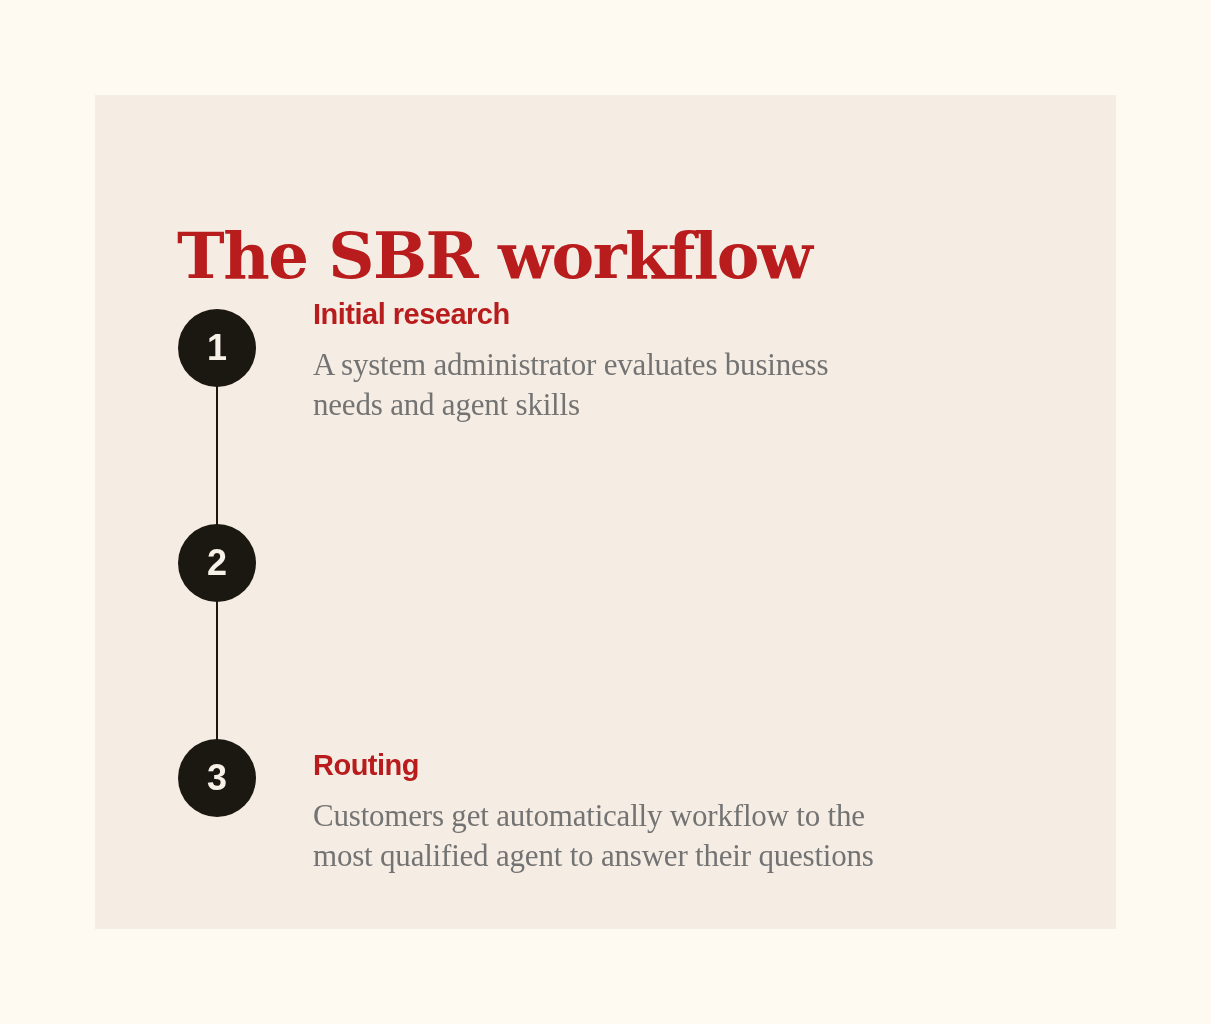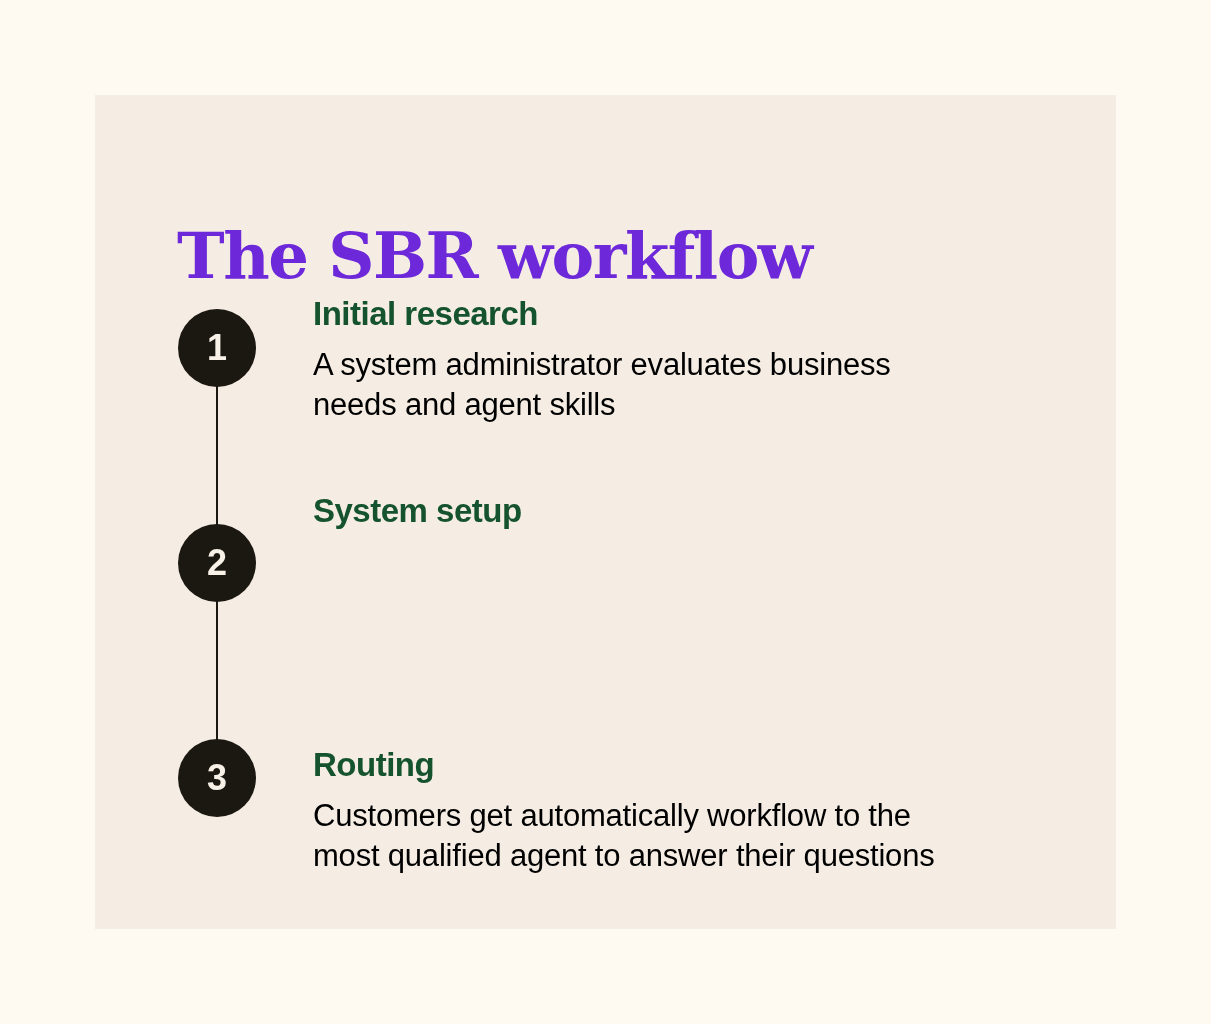--- a/index.html
+++ b/index.html
@@ -24,21 +24,21 @@
   }
   .title {
     position: absolute;
     left: 82px;
     top: 86px;
     font-family: "DejaVu Serif", serif;
     font-weight: bold;
     font-size: 64px;
     line-height: 1;
     letter-spacing: -1.5px;
-    color: #6d28d9;
+    color: #b91c1c;
     white-space: nowrap;
     text-align: center;
   }
   .timeline-line {
     position: absolute;
     left: 121px;
     top: 253px;
     width: 2px;
     height: 430px;
     background: #1B1711;
@@ -64,34 +64,35 @@
   .circle-3 { top: 644px; }
   .step-text {
     position: absolute;
     left: 218px;
     width: 700px;
   }
   .step-1 { top: 201px; }
   .step-2 { top: 398px; }
   .step-3 { top: 652px; }
   .step-heading {
-    font-size: 33px;
+    font-size: 29px;
     font-weight: bold;
     line-height: 36px;
     letter-spacing: -0.5px;
-    color: #14532d;
+    color: #b91c1c;
     margin: 0 0 13px 0;
   }
   .step-body {
     font-size: 31px;
     line-height: 40px;
-    color: #000000;
+    color: #737373;
     margin: 0;
     white-space: pre-line;
     letter-spacing: -0.2px;
+    font-family: Liberation Serif, serif;
   }
 </style>
 </head>
 <body>
 
 <div class="panel">
 
   <h1 class="title">The SBR workflow</h1>
 
   <div class="timeline-line"></div>
@@ -106,21 +107,20 @@
     <span>3</span>
   </div>
 
   <div class="step-text step-1">
     <h2 class="step-heading">Initial research</h2>
     <p class="step-body">A system administrator evaluates business
 needs and agent skills</p>
   </div>
 
   <div class="step-text step-2">
-    <h2 class="step-heading">System setup</h2>
   </div>
 
   <div class="step-text step-3">
     <h2 class="step-heading">Routing</h2>
     <p class="step-body">Customers get automatically workflow to the
 most qualified agent to answer their questions</p>
   </div>
 
 </div>
 

